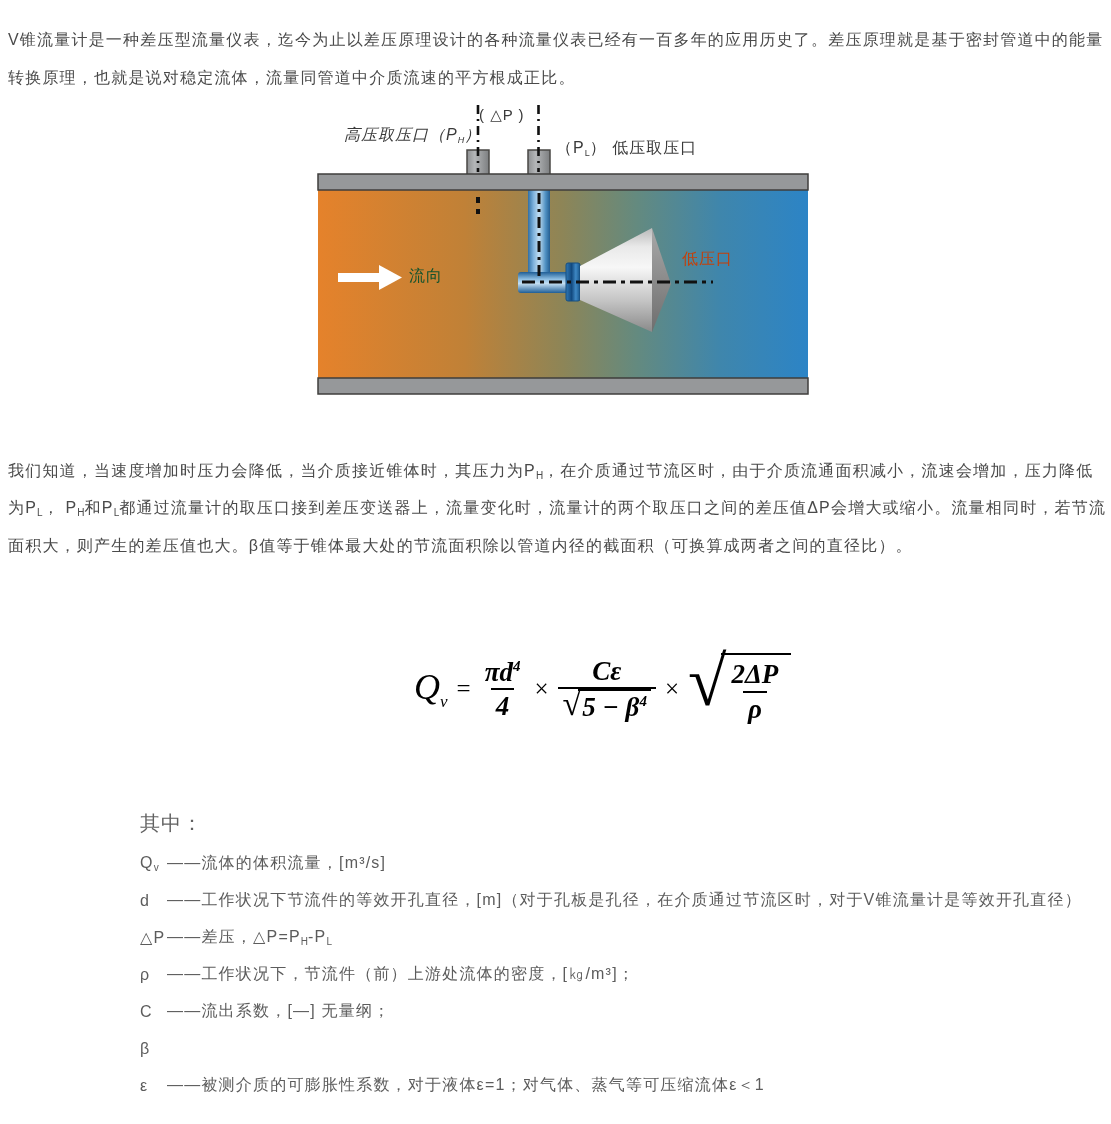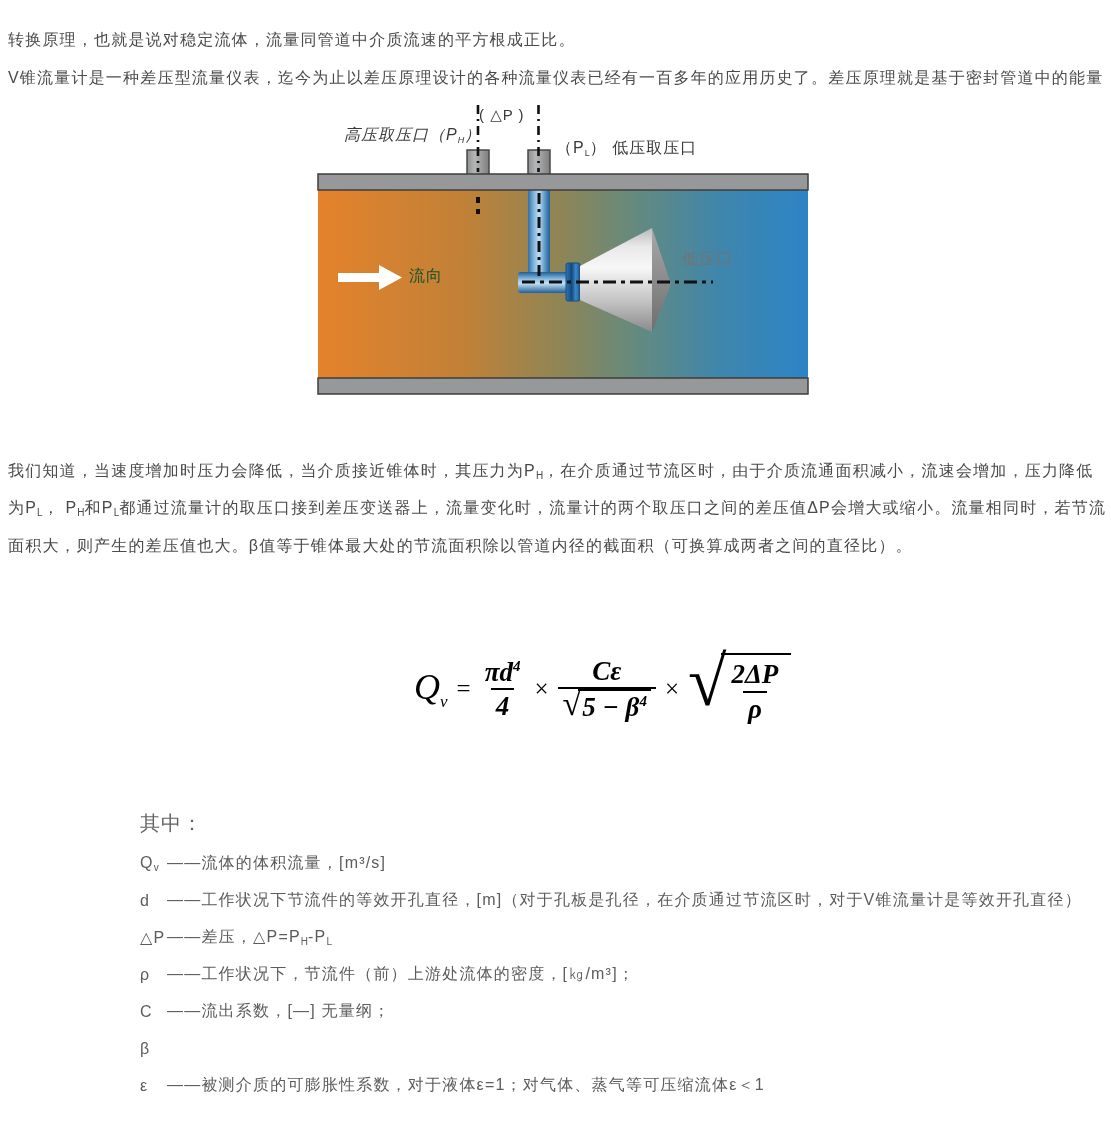--- a/index.html
+++ b/index.html
@@ -19,21 +19,21 @@
 
   
   #diagram-svg{position:absolute;left:315px;top:103px;}
   .dlabel{position:absolute;color:#3a3a3a;font-size:16px;letter-spacing:1px;
           white-space:nowrap;line-height:17px;}
   .dlabel sub{font-size:9px;letter-spacing:0;vertical-align:-3px;}
   #dp-label{left:479px;top:106px;font-size:15px;}
   #high-tap-label{left:344px;top:126px;font-style:italic;}
   #low-tap-label{left:556px;top:139px;}
   #flow-label{left:409px;top:267px;color:#14532d;}
-  #low-port-label{left:682px;top:250px;color:#737373;text-align:right;}
+  #low-port-label{left:682px;top:250px;color:#c2410c;text-align:right;}
 
   
   #formula{
     position:absolute;left:414px;top:644px;height:90px;
     display:flex;align-items:center;color:#000;
     font-family:"Liberation Serif","DejaVu Serif",serif;font-style:italic;
   }
   #formula .f-lhs{font-size:36px;}
   #formula .f-lhs sub{font-size:17px;}
   #formula .f-op{font-size:25px;font-style:normal;margin:0 9px;}
@@ -55,22 +55,22 @@
   #definitions{position:absolute;left:140px;top:845px;color:#5c5c5c;
                font-size:16px;letter-spacing:1.2px;}
   .def-row{height:37px;display:flex;align-items:center;white-space:nowrap;}
   .def-sym{min-width:27px;display:inline-block;}
   #definitions sub{font-size:10px;letter-spacing:0;vertical-align:-3px;}
 </style>
 </head>
 <body>
 
 <div id="intro" class="para">
+    <div class="tline">V锥流量计是一种差压型流量仪表，迄今为止以差压原理设计的各种流量仪表已经有一百多年的应用历史了。差压原理就是基于密封管道中的能量</div>
     <div class="tline">转换原理，也就是说对稳定流体，流量同管道中介质流速的平方根成正比。</div>
-    <div class="tline">V锥流量计是一种差压型流量仪表，迄今为止以差压原理设计的各种流量仪表已经有一百多年的应用历史了。差压原理就是基于密封管道中的能量</div>
   </div>
 
 <svg id="diagram-svg" width="496" height="295" viewBox="0 0 496 295">
   <defs>
     <linearGradient id="fluidGrad" x1="0" y1="0" x2="1" y2="0">
       <stop offset="0" stop-color="#E5822B"></stop>
       <stop offset="0.30" stop-color="#C08137"></stop>
       <stop offset="0.50" stop-color="#8D8557"></stop>
       <stop offset="0.65" stop-color="#648A7F"></stop>
       <stop offset="0.82" stop-color="#3F86AC"></stop>

